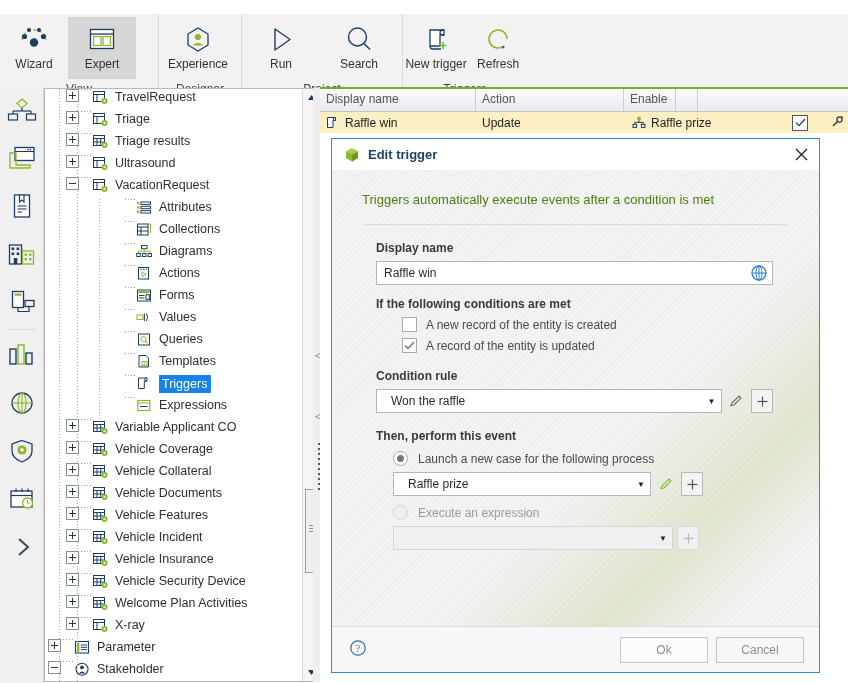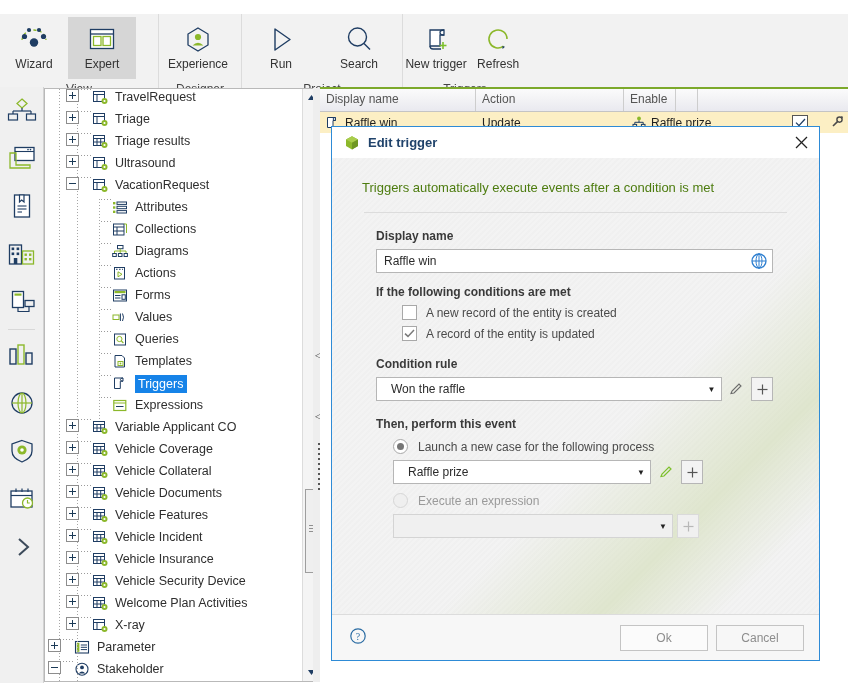--- a/index.html
+++ b/index.html
@@ -45,21 +45,21 @@
   .exp:before{content:"";position:absolute;left:2px;top:5px;width:7px;height:1px;background:#1b3a57;}
   .exp.plus:after{content:"";position:absolute;left:5px;top:2px;width:1px;height:7px;background:#1b3a57;}
   .dots{width:11px;height:1px;flex:0 0 auto;
         background-image:linear-gradient(to right,#9a9a9a 1px,transparent 1px);
         background-size:3px 1px;}
   .ticon{width:18px;height:16px;margin-right:5px;flex:0 0 auto;display:flex;align-items:center;}
   .tlabel{font-size:12.5px;color:#2e2e2e;line-height:16px;}
   .tlabel.sel{background:#1683e8;color:#fff;padding:1px 4px 1px 3px;}
   .ind0{padding-left:3px;}
   .ind1{padding-left:21px;}
-  .ind2{padding-left:43px;}
+  .ind2{padding-left:43px;margin-left:24px;}
 
   
   .vline{position:absolute;width:1px;top:0;bottom:0;
          background-image:linear-gradient(to bottom,#a6a6a6 1px,transparent 1px);
          background-size:1px 3px;}
 
   
   #tsb{position:absolute;right:0;top:0;width:17px;height:592px;background:#f4f4f4;
        border-left:1px solid #dcdcdc;box-sizing:border-box;}
   .sbArrow{height:17px;display:flex;align-items:center;justify-content:center;}
@@ -79,21 +79,21 @@
   #thead{display:flex;height:22px;background:linear-gradient(#fbfbfb,#e9e9ef);
          border-top:2px solid #7ca92b;border-bottom:1px solid #c4c4c4;}
   .th{font-size:12px;color:#555;padding:3px 0 0 6px;box-sizing:border-box;
       border-right:1px solid #cdcdcd;}
   #trow1{display:flex;height:21px;background:#fcefc4;align-items:center;}
   .td{font-size:12px;color:#1f1f1f;padding-left:6px;box-sizing:border-box;
       display:flex;align-items:center;height:21px;}
   .cw1{width:156px;}.cw2{width:150px;}.cw3{width:148px;}.cw4{width:52px;}.cw5{width:22px;}
 
   
-  #dlg{position:absolute;left:331px;top:126px;width:489px;height:535px;
+  #dlg{position:absolute;left:331px;top:138px;width:489px;height:535px;
        background:#f3f3f3;border:1px solid #2e8bd6;box-sizing:border-box;overflow:hidden;}
   #dlgwash{position:absolute;left:0;top:0;right:0;bottom:0;
      background:
        linear-gradient(135deg,rgba(214,224,186,0) 58%,rgba(207,219,176,.55) 74%,rgba(214,224,186,0) 86%),
        repeating-linear-gradient(135deg,rgba(0,0,0,.012) 0 2px,rgba(255,255,255,0) 2px 4px);
      pointer-events:none;}
   #dlgtitle{position:relative;height:31px;background:#ffffff;display:flex;align-items:center;
             padding:0 0 0 12px;}
   #dlgtitle .t{font-size:13px;color:#20436b;font-weight:bold;margin-left:8px;}
   #dlgclose{position:absolute;right:6px;top:4px;width:24px;height:22px;display:flex;

